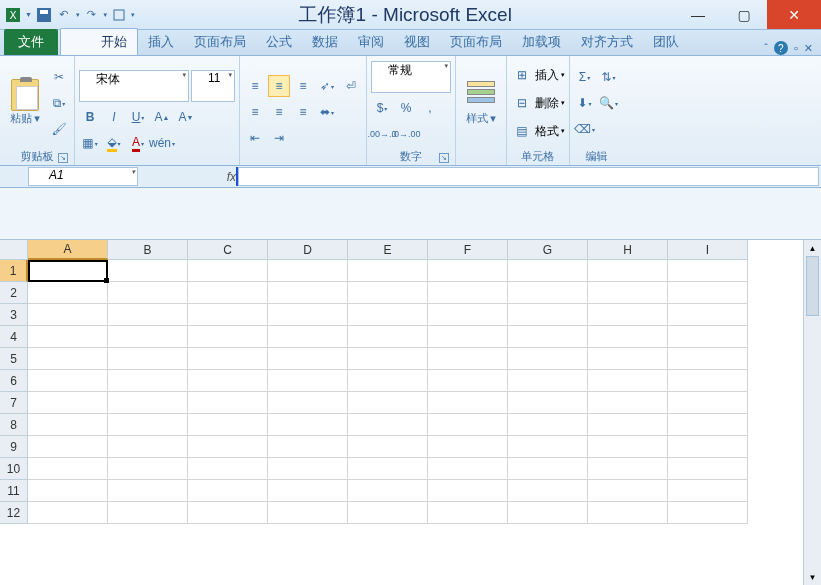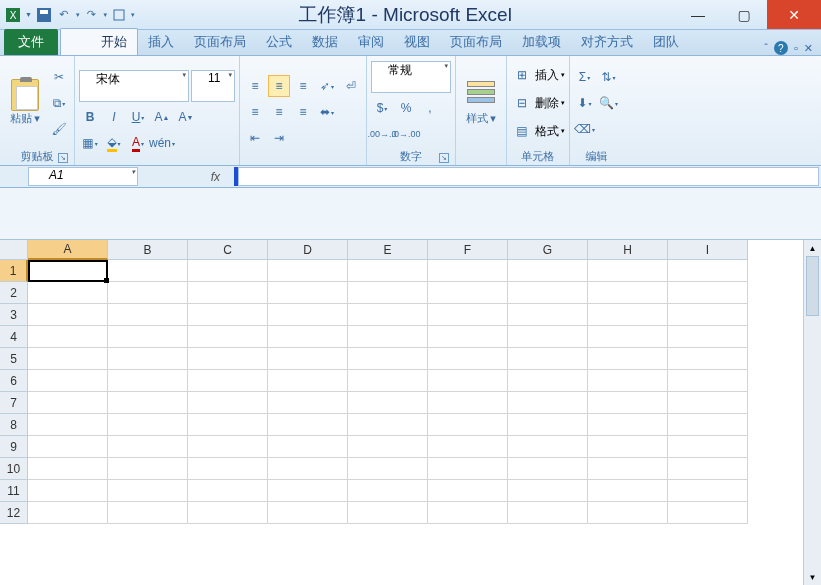--- a/index.html
+++ b/index.html
@@ -48,21 +48,21 @@
 .paste-icon::after { content:""; position:absolute; top:6px; left:4px; width:20px; height:22px; background:#fff; border:1px solid #ccc; }
 
 
 .styles-icon { width:30px; height:28px; }
 .styles-icon .bar { height:6px; margin-bottom:2px; border:1px solid #888; }
 
 
 .fbar { height: 22px; background: #e1edf7; border-bottom: 1px solid #8fb5da; display: flex; align-items: stretch; }
 .namebox { width: 110px; border: 1px solid #a7c3dd; background: #fff; margin: 1px 0 1px 28px; display: flex; align-items: flex-start; padding: 0 2px 0 20px; font-size: 12px; font-style: italic; }
 .namebox .dd { margin-left: auto; font-size: 7px; color: #555; }
-.fx { width: 100px; display: flex; align-items: center; justify-content: flex-end; padding-right: 14px; font-style: italic; color: #555; border-right: 4px solid #1d4ed8; margin: 1px 0; }
+.fx { width: 100px; display: flex; align-items: center; justify-content: flex-end; padding-right: 0; font-style: italic; color: #555; border-right: 2px solid #1d4ed8; margin: 1px 0; }
 .formula-input { flex: 1; background: #fff; border: 1px solid #a7c3dd; margin: 1px 2px 1px 0; }
 
 
 .strip { height: 52px; background: #eef5fb; border-bottom: 1px solid #a7c3dd; }
 
 
 .grid { display: flex; height: calc(585px - 30px - 26px - 110px - 22px - 52px); }
 .corner { width: 28px; height: 20px; background: #e8eef3; border-right: 1px solid #bfcfd9; border-bottom: 1px solid #bfcfd9; }
 .colhdrs { display: flex; }
 .colhdr { width: 80px; height: 20px; background: #e8eef3; border-right: 1px solid #bfcfd9; border-bottom: 1px solid #bfcfd9; display: flex; align-items: center; justify-content: center; font-size: 12px; color: #333; cursor: pointer; }

